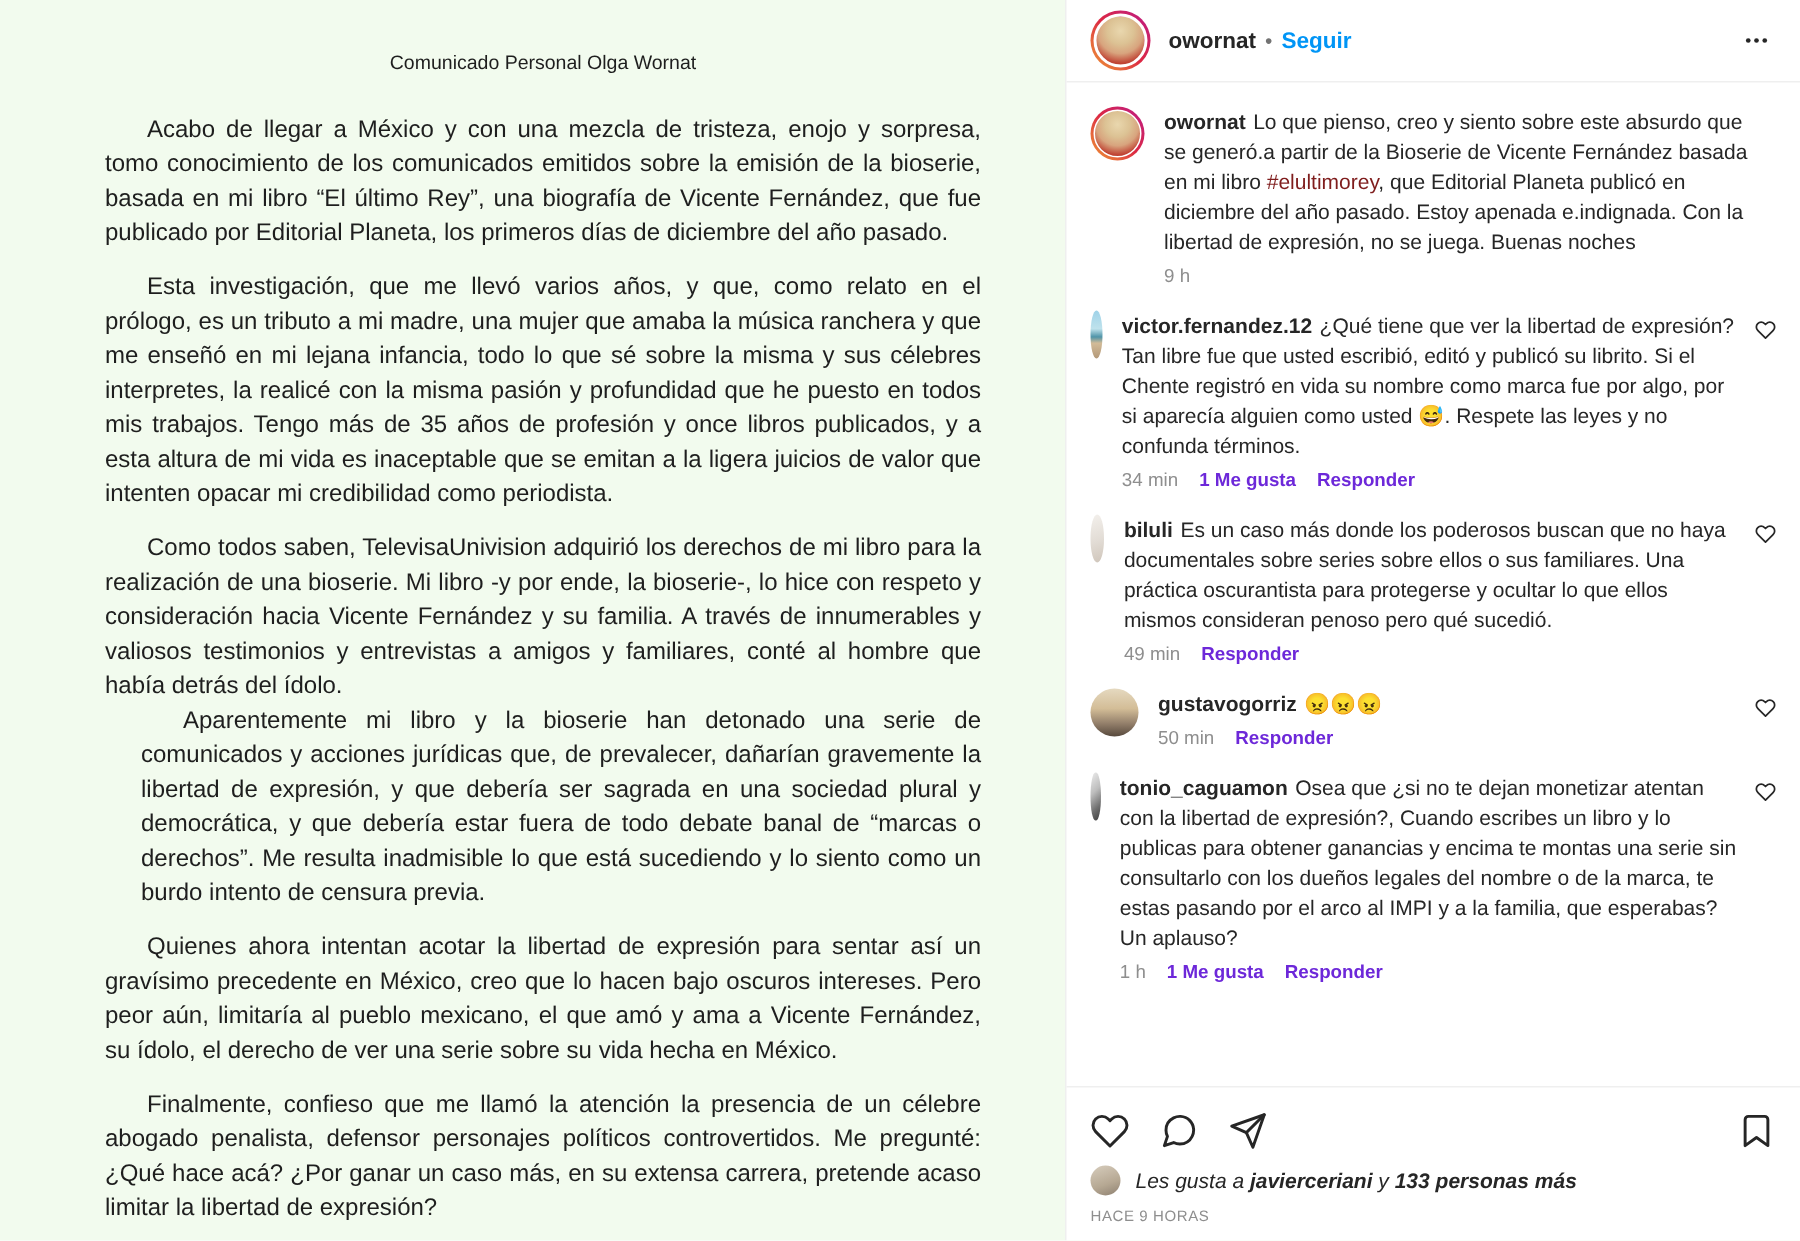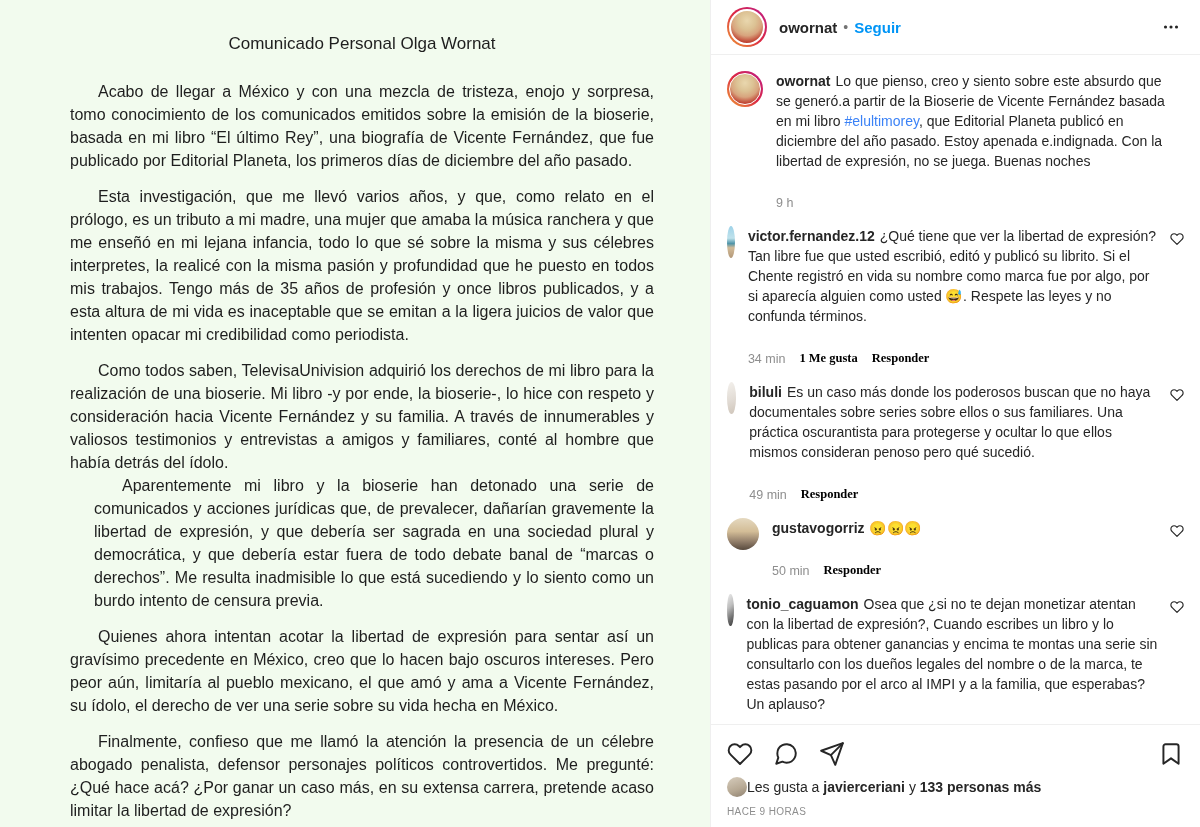--- a/index.html
+++ b/index.html
@@ -2,21 +2,21 @@
 <html><head>
 <meta charset="utf-8">
 <style>
   * { margin:0; padding:0; box-sizing:border-box; }
   html,body { width:1200px; height:827px; overflow:hidden; }
   body { font-family:"Liberation Sans", sans-serif; background:#fff; color:#262626; }
   .app { display:flex; width:1200px; height:827px; }
 
   
   .doc-panel { width:710px; height:827px; background:#f2fbee; padding:34px 56px 0 70px; overflow:hidden; color:#1e1e1e; }
-  .doc-title { text-align:center; font-size:17px; }
+  .doc-title { text-align:center; font-size:13px; }
   .doc-date { text-align:right; font-size:17px; margin-top:30px; }
   .doc-body { margin-top:26px; }
   .doc-body p { font-size:16px; line-height:23px; text-align:justify; text-indent:28px; margin-top:13px; }
   .doc-body p:first-child { margin-top:0; }
   .doc-body p.tight { margin-top:0;margin-left:24px; }
 
   
   .post-panel { width:490px; height:827px; background:#fff; border-left:1px solid #efefef; display:flex; flex-direction:column; }
 
   .post-header { display:flex; align-items:center; padding:7px 16px; border-bottom:1px solid #efefef; flex:0 0 auto; }
@@ -36,32 +36,32 @@
   .header-name { font-weight:700; font-size:15px; margin-left:12px; cursor:pointer; }
   .header-dot { margin:0 6px; color:#737373; font-size:14px; }
   .follow-btn { color:#0095f6; font-weight:700; font-size:15px; background:none; border:none; cursor:pointer; font-family:inherit; }
   .more-btn { margin-left:auto; background:none; border:none; cursor:pointer; display:flex; padding:8px 2px; }
 
   .comments { flex:1 1 auto; overflow:hidden; padding:16px 16px 0 16px; }
   .comment-row { display:flex; align-items:flex-start; margin-bottom:16px; }
   .comment-main { flex:1 1 auto; margin-left:13px; min-width:0; }
   .comment-text { font-size:14px; line-height:20px; color:#262626; padding-right:6px; }
   .comment-text .username { font-weight:700; margin-right:5px; cursor:pointer; }
-  .hashtag { color:#3b82f6; cursor:pointer; }
-  .comment-meta { display:flex; gap:14px; margin-top:25px; font-size:12.5px; color:#8e8e8e;align-items:flex-end; }
-  .comment-meta .meta-btn { color:#000000; font-weight:600; background:none; border:none; font-size:12.5px; cursor:pointer; font-family:Liberation Serif, serif; padding:0; }
+  .hashtag { color:#7f1d1d; cursor:pointer; }
+  .comment-meta { display:flex; gap:14px; margin-top:6px; font-size:12.5px; color:#8e8e8e; }
+  .comment-meta .meta-btn { color:#6d28d9; font-weight:600; background:none; border:none; font-size:12.5px; cursor:pointer; font-family:Liberation Sans, sans-serif; padding:0; }
   .meta-btn:empty, .likes-count:empty { display:none; }
   .comment-like { flex:0 0 auto; background:none; border:none; cursor:pointer; padding:6px 0 0 4px; }
 
   .post-footer { flex:0 0 auto; border-top:1px solid #efefef; padding:8px 16px 10px 16px; }
   .action-bar { display:flex; align-items:center; }
   .action-btn { background:none; border:none; cursor:pointer; padding:8px; margin-right:4px; display:flex; }
   .action-btn.save { margin-left:auto; margin-right:-8px; }
   .likes-row { display:flex; align-items:center; margin-top:2px; font-size:14px; }
-  .likes-row .likes-text { cursor:pointer; }
+  .likes-row .likes-text { margin-left:10px; cursor:pointer;font-style:italic; }
   .likes-row b { font-weight:600; }
   .time-row { margin-top:9px; font-size:10px; color:#8e8e8e; letter-spacing:.4px; }
 </style>
 </head>
 <body>
 
 <div class="app">
 
   <div class="doc-panel">
     <div class="doc-title">Comunicado Personal Olga Wornat</div>

